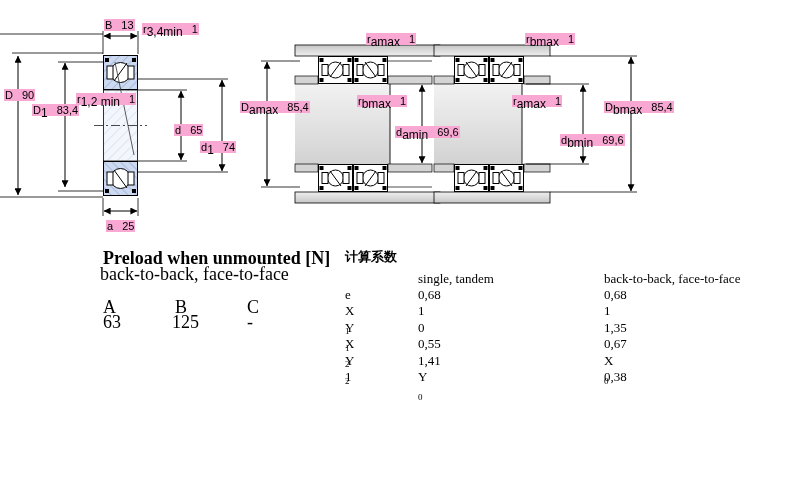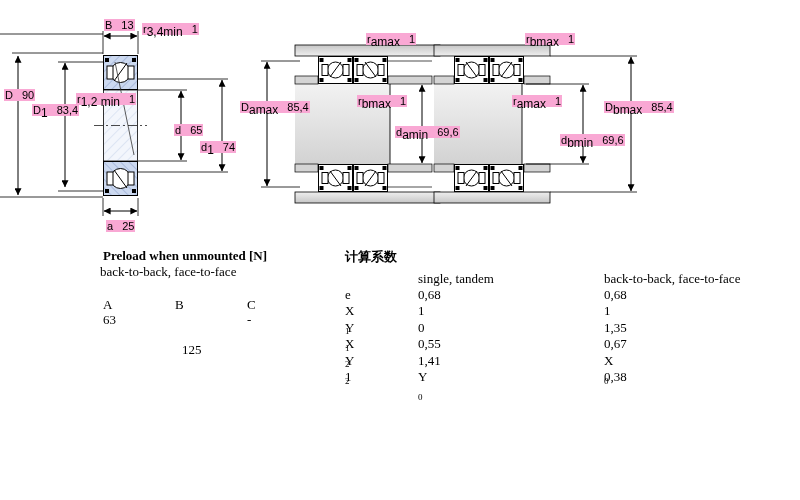--- a/index.html
+++ b/index.html
@@ -7,28 +7,28 @@
        font-family:"Liberation Sans",sans-serif;color:#000;}
   #page{position:absolute;left:0;top:0;width:800px;height:500px;background:#fff;}
   #drawing{position:absolute;left:0;top:0;}
   
   .dlabel{position:absolute;font-size:11px;line-height:12px;background:#f9a8d4;
           white-space:nowrap;padding:0 1px;}
   .dlabel sub{font-size:12px;vertical-align:-2.5px;line-height:0;}
   .dval{margin-left:9px;}
   
   .preload{position:absolute;left:100px;top:246px;width:230px;height:90px;
-           font-family:"Liberation Serif",serif;font-size:13px;}
+           font-family:"Liberation Serif",serif;font-size:18px;}
   .preload .pt{position:absolute;left:3px;top:2px;font-weight:bold;white-space:nowrap;}
   .preload .ps{position:absolute;left:0;top:18px;white-space:nowrap;}
   .preload .pa{position:absolute;left:3px;top:51px;}
   .preload .pb{position:absolute;left:75px;top:51px;}
   .preload .pc{position:absolute;left:147px;top:51px;}
   .preload .va{position:absolute;left:3px;top:66px;text-align:right;}
-  .preload .vb{position:absolute;left:82px;top:66px;margin-top:30px;}
+  .preload .vb{position:absolute;left:72px;top:66px;}
   .preload .vc{position:absolute;left:147px;top:66px;}
   
   .factors{position:absolute;left:345px;top:246px;width:430px;height:160px;
            font-family:"Liberation Serif",serif;font-size:13px;}
   .factors .ft{position:absolute;left:0;top:2px;font-weight:bold;white-space:nowrap;}
   .factors .h1{position:absolute;left:73px;top:25px;white-space:nowrap;}
   .factors .h2{position:absolute;left:259px;top:25px;white-space:nowrap;}
   .fgrid{position:absolute;left:0;top:41px;display:grid;
          grid-template-columns:73px 186px 140px;grid-auto-rows:16.45px;}
   .fgrid span{display:block;}

